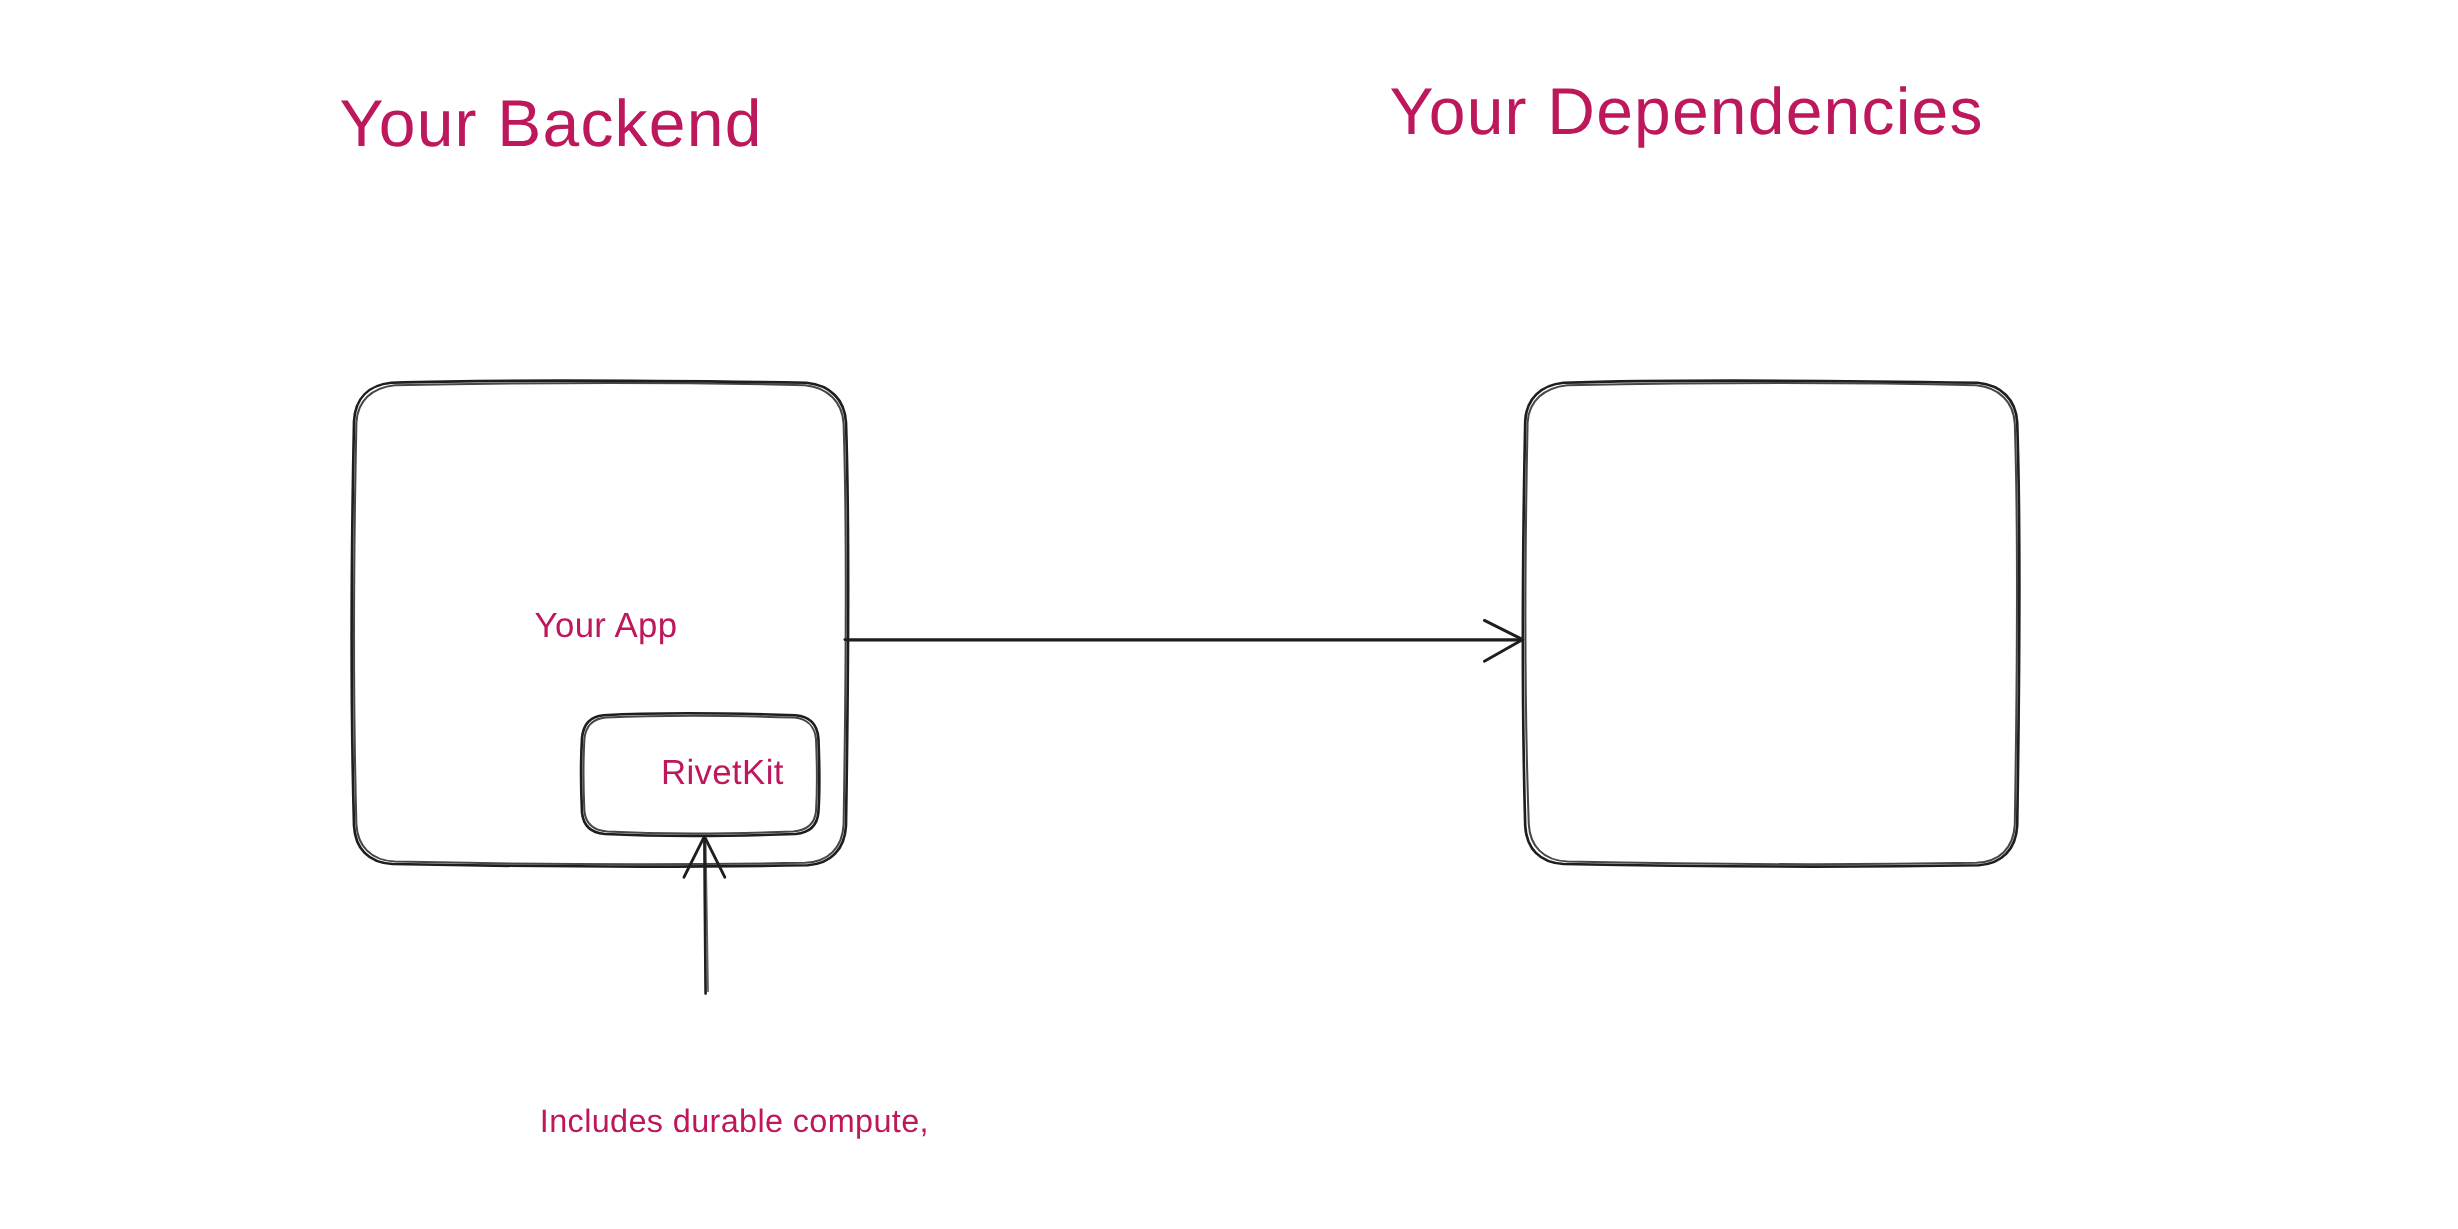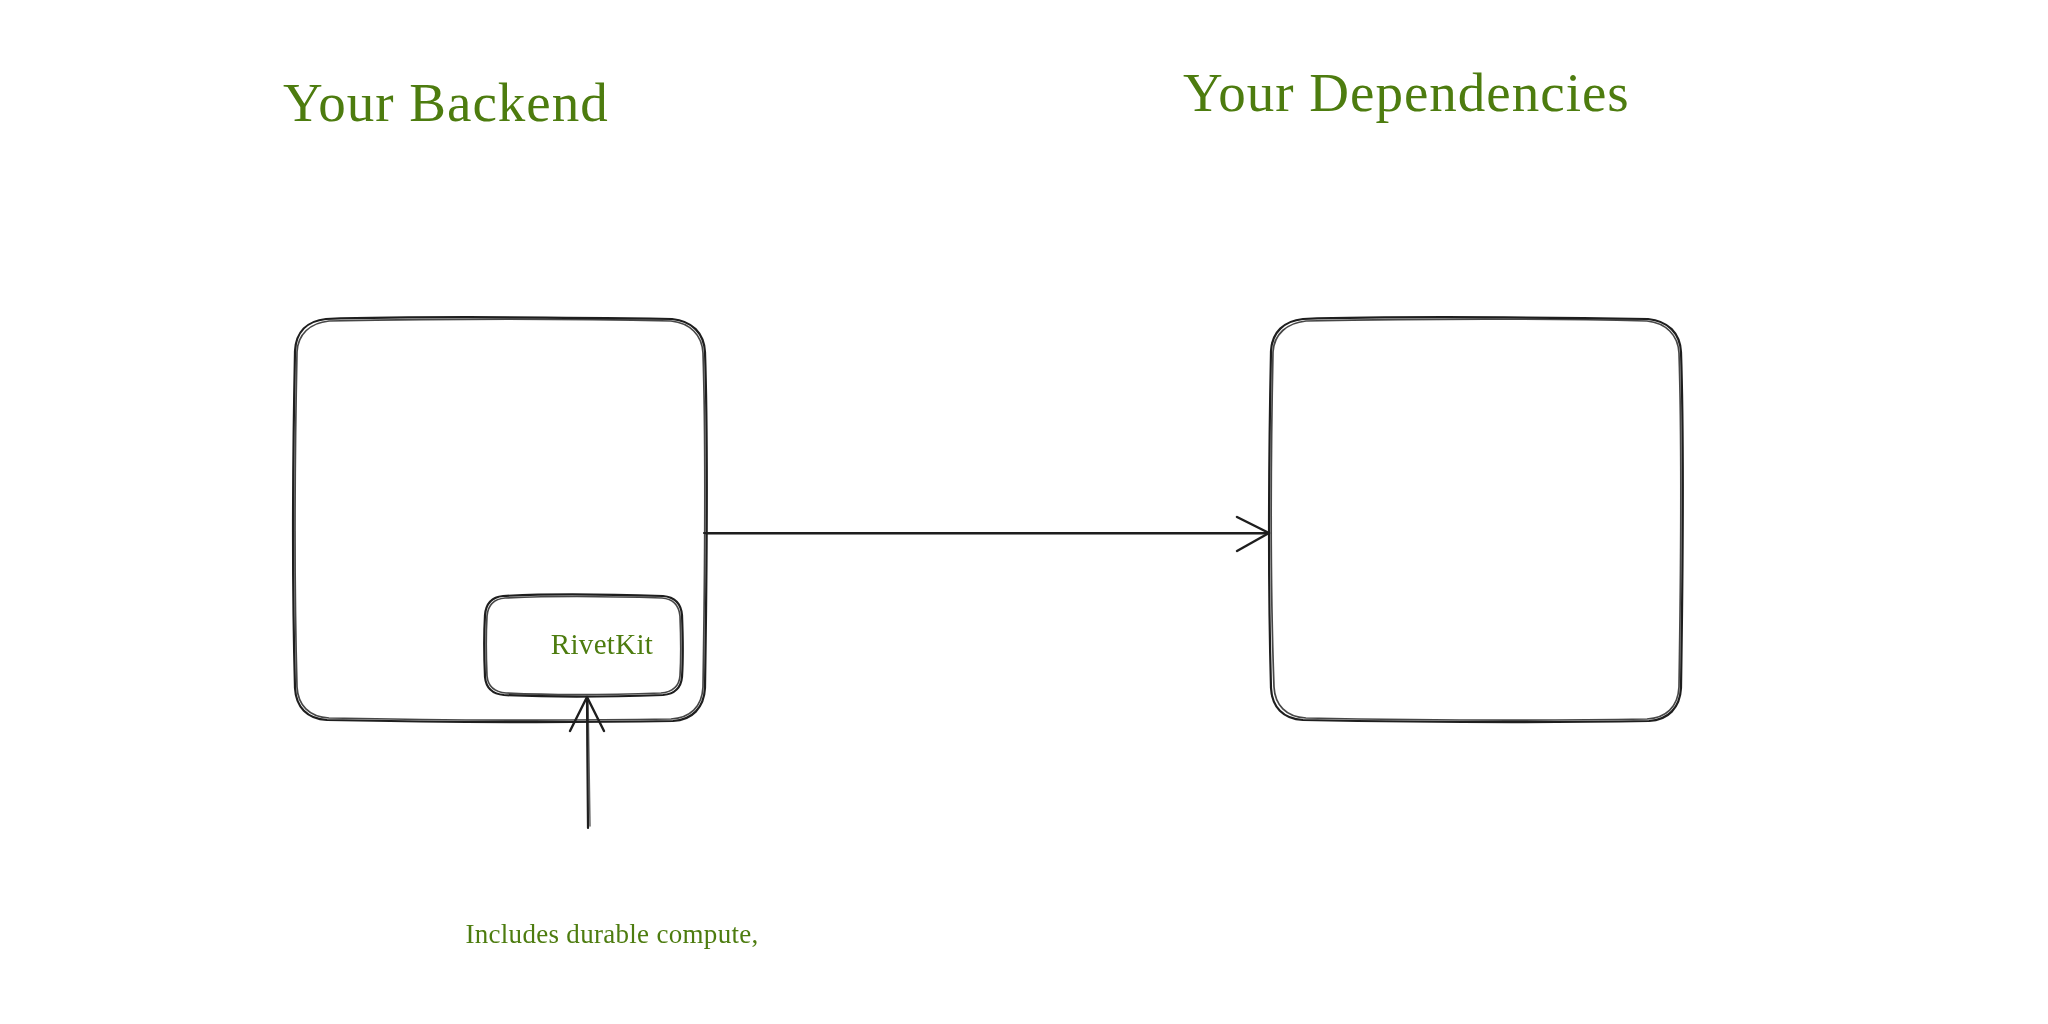--- a/index.html
+++ b/index.html
@@ -35,22 +35,22 @@
     stroke-linejoin: round;
   }
   .box-stroke { stroke-width: 2.2; }
   .box-stroke-2 { stroke-width: 1.7; opacity: 0.82; }
   .conn-stroke { stroke-width: 2.2; }
   .conn-stroke-2 { stroke-width: 1.5; opacity: 0.7; }
   .arrowhead { stroke-width: 2.4; }
 
   .label {
     position: absolute;
-    color: #4d7c0f;
-    font-family: Liberation Serif, serif;
+    color: #be185d;
+    font-family: Liberation Sans, sans-serif;
     white-space: pre;
     text-align: center;
     letter-spacing: 0.3px;
   }
   .group-title {
     font-size: 55px;
     line-height: 62px;
     font-weight: 400;
     letter-spacing: 1px;
   }
@@ -63,21 +63,21 @@
     line-height: 34px;
   }
   .caption-label {
     font-size: 27px;
     line-height: 37px;
     text-align: center;
   }
 
   
   #title-backend   { left: 283px; top: 72px;  width: 460px; text-align: left; }
-  #title-deps      { left: 1158px; top: 62px; width: 660px; text-align: left; margin-left: 25px; }
+  #title-deps      { left: 1158px; top: 62px; width: 660px; text-align: left; }
   #label-your-app  { left: 305px; top: 505px; width: 400px; }
   #label-rivetkit  { left: 488px; top: 627px; width: 228px; }
   #label-database  { left: 1272px; top: 508px; width: 406px; }
   #caption-note    { left: 412px; top: 842px; width: 400px; }
 </style>
 </head>
 <body>
 
 <div id="canvas">
 
@@ -159,20 +159,21 @@
       <path class="stroke arrowhead" d="M 570 731 L 587 697"></path>
       <path class="stroke arrowhead" d="M 604 731 L 587 697"></path>
     </g>
 
   </svg>
 
   <div id="title-backend" class="label group-title">Your Backend</div>
 
   <div id="title-deps" class="label group-title">Your Dependencies</div>
 
+  <div id="label-your-app" class="label node-label">Your App</div>
 
   <div id="label-rivetkit" class="label sub-node-label">RivetKit</div>
 
 
   <div id="caption-note" class="label caption-label">
     <div>Includes durable compute,</div>
     
     
   </div>
 

